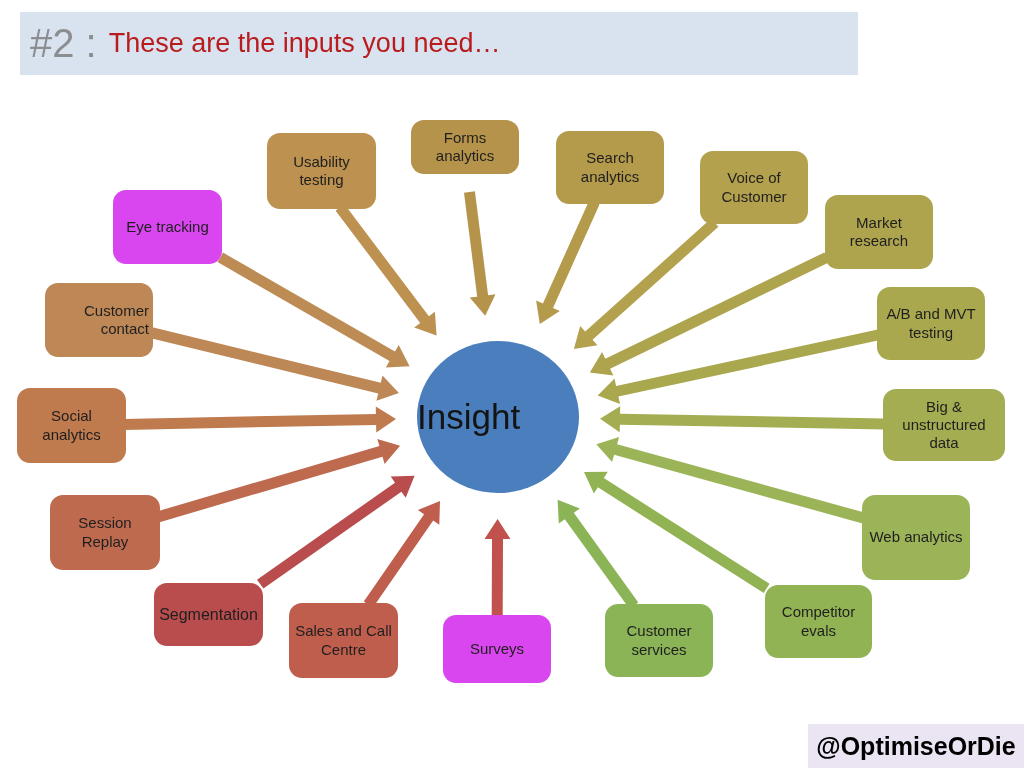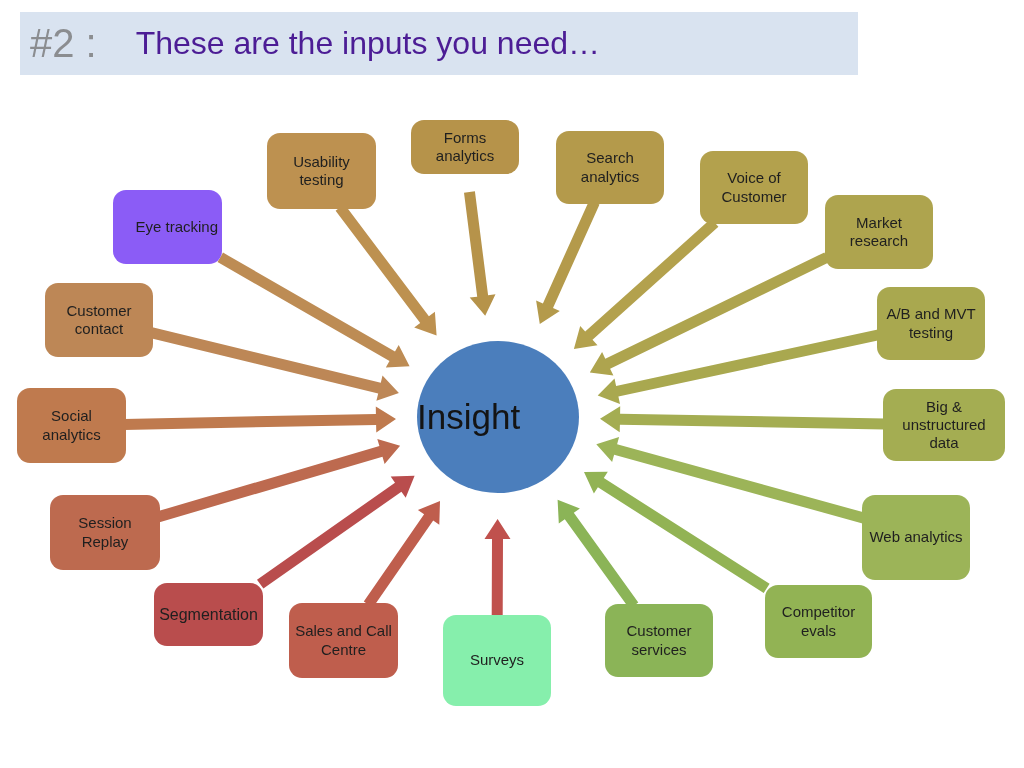--- a/index.html
+++ b/index.html
@@ -6,21 +6,21 @@
   .stage{
     position:relative;width:1024px;height:768px;overflow:hidden;background:#ffffff;
     font-family:"Liberation Sans","DejaVu Sans",sans-serif;
   }
   .title-bar{
     position:absolute;left:20px;top:12px;width:838px;height:63px;
     display:flex;align-items:center;padding-left:10px;box-sizing:border-box;
     white-space:nowrap;
   }
   .title-prefix{font-size:40px;color:#8b8d90;margin-right:12px;}
-  .title-text{font-size:32px;color:#4c1d95;margin-left:27px;}
+  .title-text{font-size:27px;color:#b91c1c;}
   #arrow-svg{position:absolute;left:0;top:0;width:1024px;height:768px;}
   .node{
     position:absolute;border-radius:13px;display:flex;align-items:center;justify-content:center;
     text-align:center;box-sizing:border-box;padding:3px 4px;color:#1f1f1f;
     font-size:15px;line-height:1.22;
   }
   .center-circle{
     position:absolute;border-radius:50%;display:flex;align-items:center;
   }
   .center-label{font-size:35px;color:#141414;}
@@ -54,21 +54,21 @@
       <polygon points="638.3,602.4 573.8,512.8 579.9,508.4 557.6,499.8 558.8,523.6 564.8,519.2 629.4,608.8" fill="#8bb457"></polygon>
       <polygon points="502.7,617.0 503.0,539.0 510.5,539.1 497.6,519.0 484.5,538.9 492.0,539.0 491.7,617.0" fill="#c0514d"></polygon>
       <polygon points="372.8,607.8 433.2,520.5 439.3,524.7 440.0,500.9 417.9,510.0 424.1,514.2 363.8,601.5" fill="#bf5e4d"></polygon>
       <polygon points="263.4,588.6 401.4,491.7 405.7,497.8 414.6,475.7 390.7,476.5 395.0,482.7 257.0,579.7" fill="#b94d4d"></polygon>
       <polygon points="159.6,522.2 382.5,456.7 384.6,463.9 400.1,445.8 377.3,438.9 379.4,446.1 156.5,511.6" fill="#bd6a4f"></polygon>
       <polygon points="124.1,430.0 376.1,424.9 376.3,432.4 396.0,419.0 375.8,406.4 375.9,413.9 123.9,419.0" fill="#bf7a4e"></polygon>
       <polygon points="149.8,338.0 378.2,393.5 376.4,400.8 398.9,392.9 382.5,375.5 380.8,382.8 152.4,327.3" fill="#bd8756"></polygon>
     </svg>
 
   <div id="nodes">
-      <div class="node" style="left: 113px; top: 190px; width: 109px; height: 74px; background: #8b5cf6; justify-content: flex-end;">
+      <div class="node" style="left: 113px; top: 190px; width: 109px; height: 74px; background: #d946ef;">
         <span>Eye tracking</span>
       </div>
       <div class="node" style="left: 258px; top: 133px; width: 109px; height: 76px; background: rgb(189, 145, 80); margin-left: 9px;">
         <span>Usability testing</span>
       </div>
       <div class="node" style="left: 411px; top: 120px; width: 108px; height: 54px; background: rgb(182, 147, 74);">
         <span>Forms analytics</span>
       </div>
       <div class="node" style="left: 556px; top: 131px; width: 108px; height: 73px; background: rgb(180, 154, 75);">
         <span>Search analytics</span>
@@ -87,38 +87,41 @@
       </div>
       <div class="node" style="left: 862px; top: 495px; width: 108px; height: 85px; background: rgb(156, 180, 88);">
         <span>Web analytics</span>
       </div>
       <div class="node" style="left: 765px; top: 585px; width: 107px; height: 73px; background: rgb(146, 179, 84);">
         <span>Competitor evals</span>
       </div>
       <div class="node" style="left: 605px; top: 604px; width: 108px; height: 73px; background: rgb(139, 180, 87); text-align: center;">
         <span>Customer services</span>
       </div>
-      <div class="node" style="left: 443px; top: 615px; width: 108px; height: 91px; background: #86efac; align-items: center;">
+      <div class="node" style="left: 443px; top: 615px; width: 108px; height: 68px; background: #d946ef; align-items: center;">
         <span>Surveys</span>
       </div>
       <div class="node" style="left: 289px; top: 603px; width: 109px; height: 75px; background: rgb(191, 94, 77);">
         <span>Sales and Call Centre</span>
       </div>
       <div class="node" style="left: 154px; top: 583px; width: 109px; height: 63px; background: rgb(185, 77, 77); font-size: 16px;">
         <span>Segmentation</span>
       </div>
       <div class="node" style="left: 50px; top: 495px; width: 110px; height: 75px; background: rgb(189, 106, 79);">
         <span>Session Replay</span>
       </div>
       <div class="node" style="left: 17px; top: 388px; width: 109px; height: 75px; background: rgb(191, 122, 78);">
         <span>Social analytics</span>
       </div>
-      <div class="node" style="left: 45px; top: 283px; width: 108px; height: 74px; background: rgb(189, 135, 86);">
+      <div class="node" style="left: 45px; top: 283px; width: 108px; height: 74px; background: rgb(189, 135, 86); text-align: right;">
         <span>Customer contact</span>
       </div>
     </div>
 
   <div class="center-circle" style="left: 417px; top: 341px; width: 162px; height: 152px; background: rgb(75, 126, 188);">
     <span class="center-label">Insight</span>
   </div>
 
+  <div class="watermark" style="background: rgb(235, 228, 243);">
+    <span>@OptimiseOrDie</span>
+  </div>
 
 </div>
 
 </body></html>

